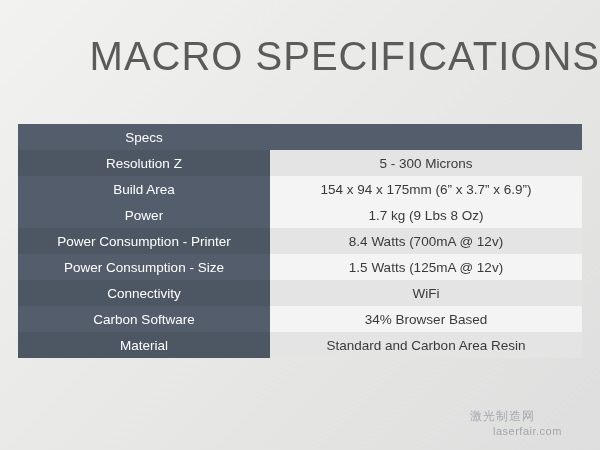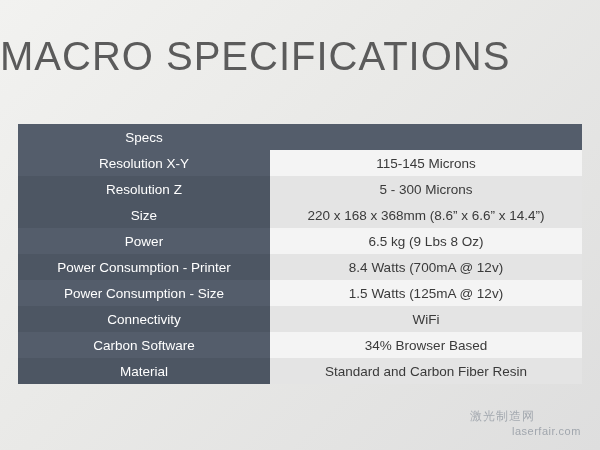--- a/index.html
+++ b/index.html
@@ -17,21 +17,21 @@
     position: relative;
     width: 600px;
     height: 450px;
     box-sizing: border-box;
   }
   .title {
     position: absolute;
     top: 34px;
     left: 0;
     width: 600px;
-    text-align: left;
+    text-align: right;
     font-size: 40px;
     letter-spacing: 1px;
     color: #5b5b5b;
     font-weight: 400;
     font-family: "Liberation Sans", sans-serif;
   }
   .table {
     position: absolute;
     top: 124px;
     left: 18px;
@@ -77,21 +77,21 @@
     position: absolute;
     left: 470px;
     top: 408px;
     font-size: 12px;
     color: #9aa0a8;
     opacity: 0.85;
     letter-spacing: 1px;
   }
   .watermark-url {
     position: absolute;
-    left: 512px;
+    left: 493px;
     top: 425px;
     font-size: 11px;
     color: #9aa0a8;
     opacity: 0.9;
     letter-spacing: 0.5px;
   }
 </style>
 </head>
 <body>
 
@@ -99,54 +99,50 @@
 
   <div class="title">MACRO SPECIFICATIONS</div>
 
   <table class="table">
     <tbody>
       <tr class="header-row">
         <td class="label-cell">Specs</td>
         <td class="value-cell"></td>
       </tr>
       <tr>
-        <td class="label-cell">Resolution X-Y</td>
-        <td class="value-cell">115-145 Microns</td>
-      </tr>
-      <tr>
         <td class="label-cell alt">Resolution Z</td>
         <td class="value-cell alt">5 - 300 Microns</td>
       </tr>
       <tr>
-        <td class="label-cell alt">Size</td>
-        <td class="value-cell alt">220 x 168 x 368mm (8.6” x 6.6” x 14.4”)</td>
+        <td class="label-cell">Build Area</td>
+        <td class="value-cell">154 x 94 x 175mm (6” x 3.7” x 6.9”)</td>
       </tr>
       <tr>
         <td class="label-cell">Power</td>
-        <td class="value-cell">6.5 kg (9 Lbs 8 Oz)</td>
+        <td class="value-cell">1.7 kg (9 Lbs 8 Oz)</td>
       </tr>
       <tr>
         <td class="label-cell alt">Power Consumption - Printer</td>
         <td class="value-cell alt">8.4 Watts (700mA @ 12v)</td>
       </tr>
       <tr>
         <td class="label-cell">Power Consumption - Size</td>
         <td class="value-cell">1.5 Watts (125mA @ 12v)</td>
       </tr>
       <tr>
         <td class="label-cell alt">Connectivity</td>
         <td class="value-cell alt">WiFi</td>
       </tr>
       <tr>
         <td class="label-cell">Carbon Software</td>
         <td class="value-cell">34% Browser Based</td>
       </tr>
       <tr>
         <td class="label-cell alt">Material</td>
-        <td class="value-cell alt">Standard and Carbon Fiber Resin</td>
+        <td class="value-cell alt">Standard and Carbon Area Resin</td>
       </tr>
     </tbody>
   </table>
 
   <div class="watermark-cn">激光制造网</div>
   <div class="watermark-url">laserfair.com</div>
 
 </div>
 
 </body></html>

